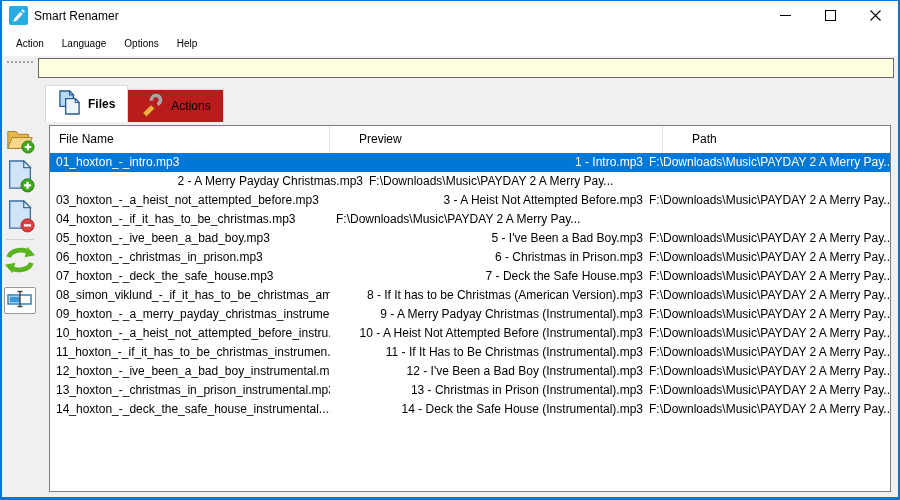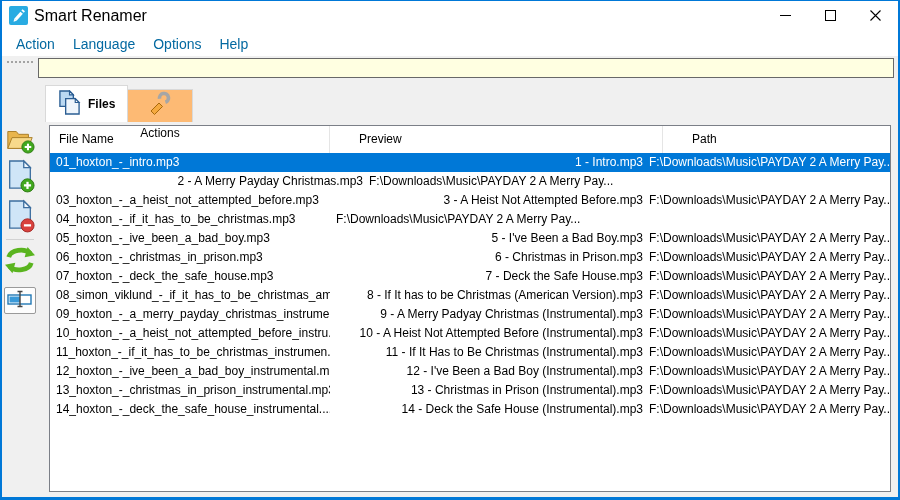--- a/index.html
+++ b/index.html
@@ -5,28 +5,28 @@
   * { margin:0; padding:0; box-sizing:border-box; }
   html,body { width:900px; height:500px; overflow:hidden; background:#fff;
               font-family:"Liberation Sans", sans-serif; }
   .window { position:relative; width:900px; height:500px;
             border:solid #0078d7; border-width:1px 2px 3px 2px; background:#fff; }
 
   
   .titlebar { position:absolute; top:0; left:0; right:0; height:30px; background:#fff; }
   .app-icon { position:absolute; left:7px; top:5px; width:19px; height:19px; }
   .title { position:absolute; left:32px; top:0; height:30px; line-height:30px;
-           font-size:16px; color:#000; }
+           font-size:12px; color:#000; }
   .win-controls { position:absolute; right:0; top:0; height:30px; display:flex; }
   .win-btn { width:45px; height:30px; display:flex; align-items:center; justify-content:center; }
 
   
   .menubar { position:absolute; top:30px; left:0; right:0; height:25px; background:#fff;
              display:flex; align-items:center; padding-left:5px; }
-  .menu-item { font-size:14px; color:#0369a1; padding:4px 9px; cursor:default; }
+  .menu-item { font-size:10px; color:#000000; padding:4px 9px; cursor:default; }
 
   
   .body-bg { position:absolute; top:55px; left:0; right:0; bottom:0; background:#f0f0f0; }
 
   .hintbar { position:absolute; top:57px; left:36px; right:4px; height:20px;
              background:#ffffe1; border:1px solid #686868; }
 
   
   .toolbar { position:absolute; top:55px; left:0; width:36px; bottom:0; background:#f0f0f0; }
   .grip { width:26px; height:0; border-top:2px dotted #a3a3a3; margin:5px auto 0 auto; }
@@ -34,21 +34,21 @@
           justify-content:center; background:transparent; border:1px solid transparent; }
   .tbtn.checked { background:#fdfdfd; border:1px solid #9a9a9a; border-radius:2px; }
   .tool-sep { position:absolute; left:4px; width:28px; top:183px; height:0;
               border-top:1px solid #d2d2d2; }
 
   
   .tabs { position:absolute; left:43px; top:84px; height:37px; display:flex; align-items:flex-end; z-index:2; }
   .tab { display:flex; align-items:center; gap:7px; padding:0 12px;
          border:1px solid #d9d9d9; border-bottom:none; font-size:12px; color:#000; }
   .tab.active { background:#fff; height:37px;font-weight:bold; }
-  .tab.inactive { background:#fdba74; height:33px; border-left:none;flex-direction:column; }
+  .tab.inactive { background:#b91c1c; height:33px; border-left:none; }
 
   
   .table-panel { position:absolute; left:47px; top:124px; width:842px; height:367px;
                  background:#fff; border:1px solid #7b7f87; overflow:hidden; }
   .thead { display:flex; height:27px; line-height:26px; font-size:12px; color:#000; background:#fff;gap:20px; }
   .th { padding-left:9px; overflow:hidden; white-space:nowrap; border-right:1px solid #e5e5e5; }
   .th-file { width:280px; } .th-preview { width:313px; } .th-path { flex:1; border-right:none; }
   .tbody { width:100%; }
   .trow { display:flex; height:19px; line-height:19px; font-size:12px; color:#000;
           white-space:nowrap; background:#fff; }

